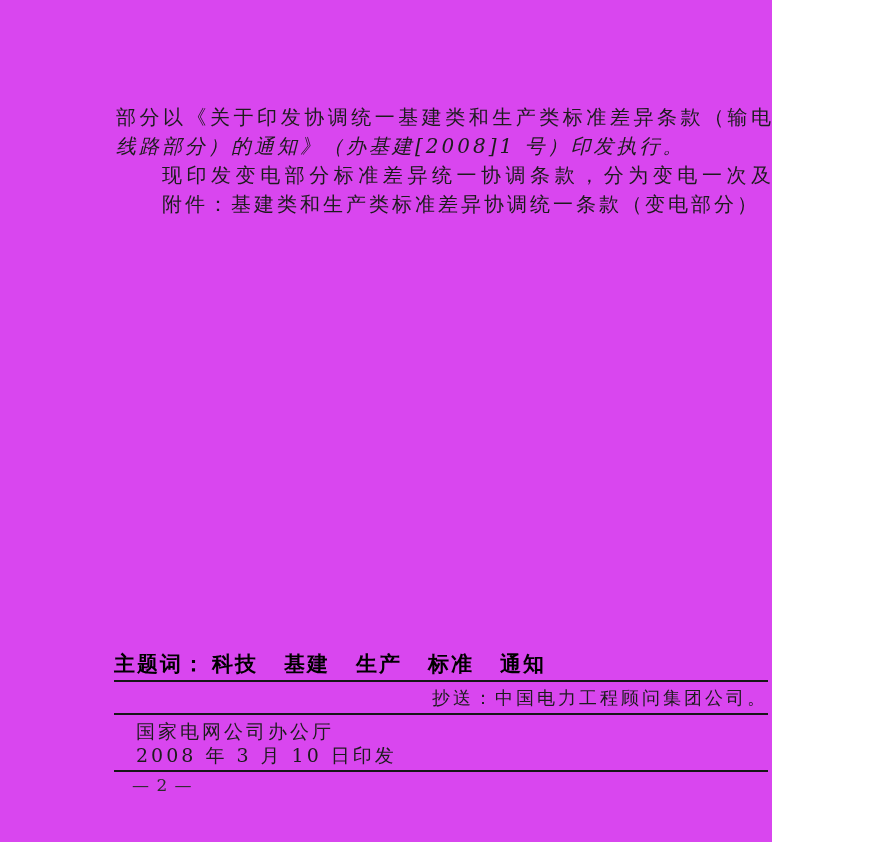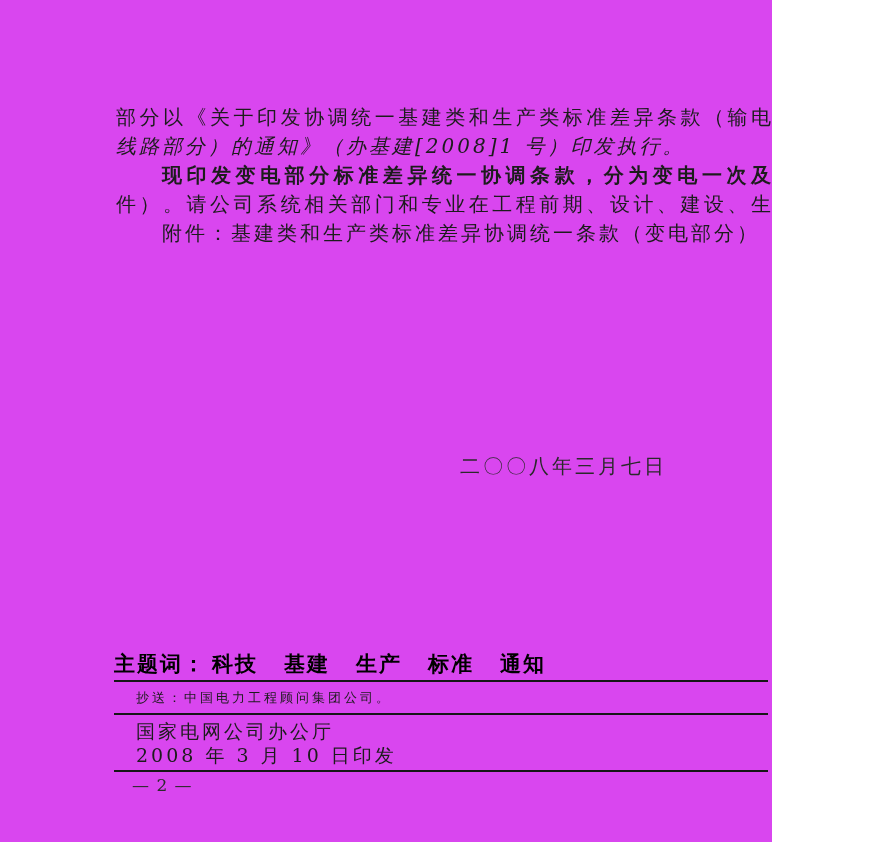--- a/index.html
+++ b/index.html
@@ -31,21 +31,21 @@
     display: block;
     text-align: justify;
     text-align-last: justify;
     text-justify: inter-character;
   }
   .bline.last {
     text-align: left;
     text-align-last: left;
     font-style: italic;
   }
-  .indent2 { text-indent: 46px; font-weight: bold; }
+  .indent2 { text-indent: 46px; }
   .attachment {
     margin-top: 34px;
     text-indent: 46px;
     text-align: left;
   }
   
   .sig-date {
     position: absolute;
     left: 116px;
     top: 452px;
@@ -77,23 +77,24 @@
   .subject-row .kw { margin-left: 26px; text-align: center; }
   .subject-row .kw.first { margin-left: 6px; }
   .rule {
     border: none;
     border-top: 2px solid #161616;
     margin: 0;
   }
   .rule1 { margin-top: 2px; }
   .cc-row {
     padding: 4px 0 3px 22px;
-    font-size: 13px;
+    font-size: 18px;
     line-height: 24px;
     letter-spacing: 3px;
+    text-align: right;
   }
   .issuer-row {
     display: flex;
     justify-content: space-between;
     align-items: baseline;
     padding: 4px 27px 3px 22px;
     font-size: 19px;
     line-height: 24px;
     letter-spacing: 3px;
     flex-direction: column;
@@ -110,26 +111,24 @@
 
 <div class="page">
 
   <div class="content">
     <p>
       <span class="bline">部分以《关于印发协调统一基建类和生产类标准差异条款（输电</span>
       <span class="bline last">线路部分）的通知》（办基建[2008]1 号）印发执行。</span>
     </p>
     <p>
       <span class="bline indent2">现印发变电部分标准差异统一协调条款，分为变电一次及</span>
-      <span class="bline">件）。请公司系统相关部门和专业在工程前期、设计、建设、生</span>
     </p>
     <p class="attachment">附件：基建类和生产类标准差异协调统一条款（变电部分）</p>
   </div>
 
-  <div class="sig-date">二〇〇八年三月七日</div>
 
   <div class="footer">
 
     <div class="subject-row">
       <span>主题词：</span><span class="kw first">科技</span><span class="kw">基建</span><span class="kw">生产</span><span class="kw">标准</span><span class="kw">通知</span>
     </div>
 
     <hr class="rule rule1">
 
     <div class="cc-row">

